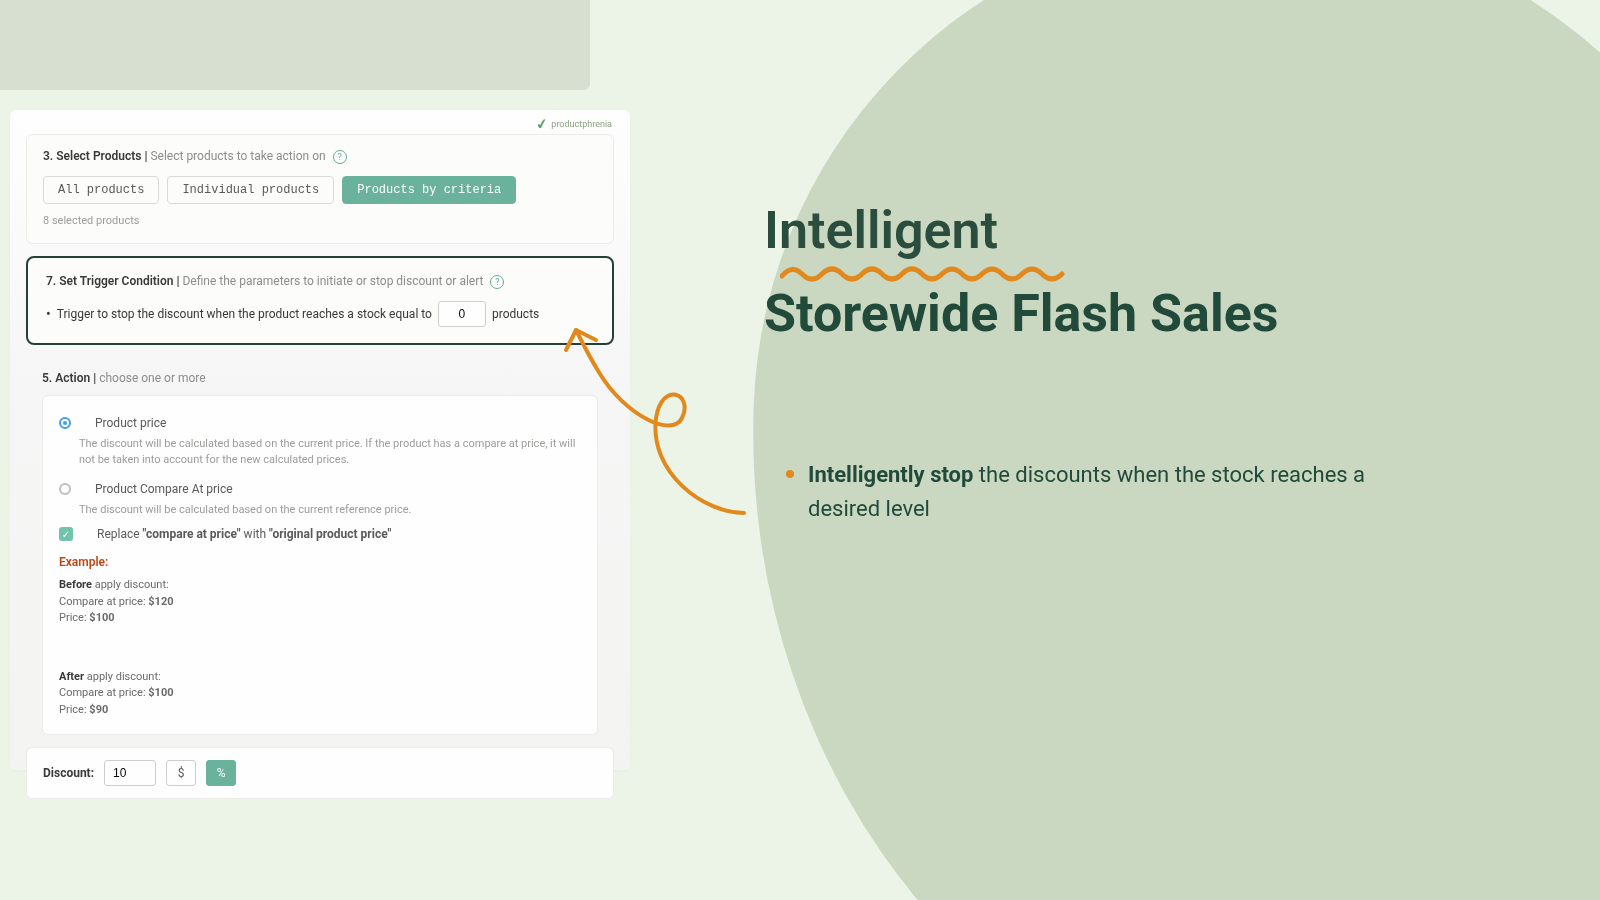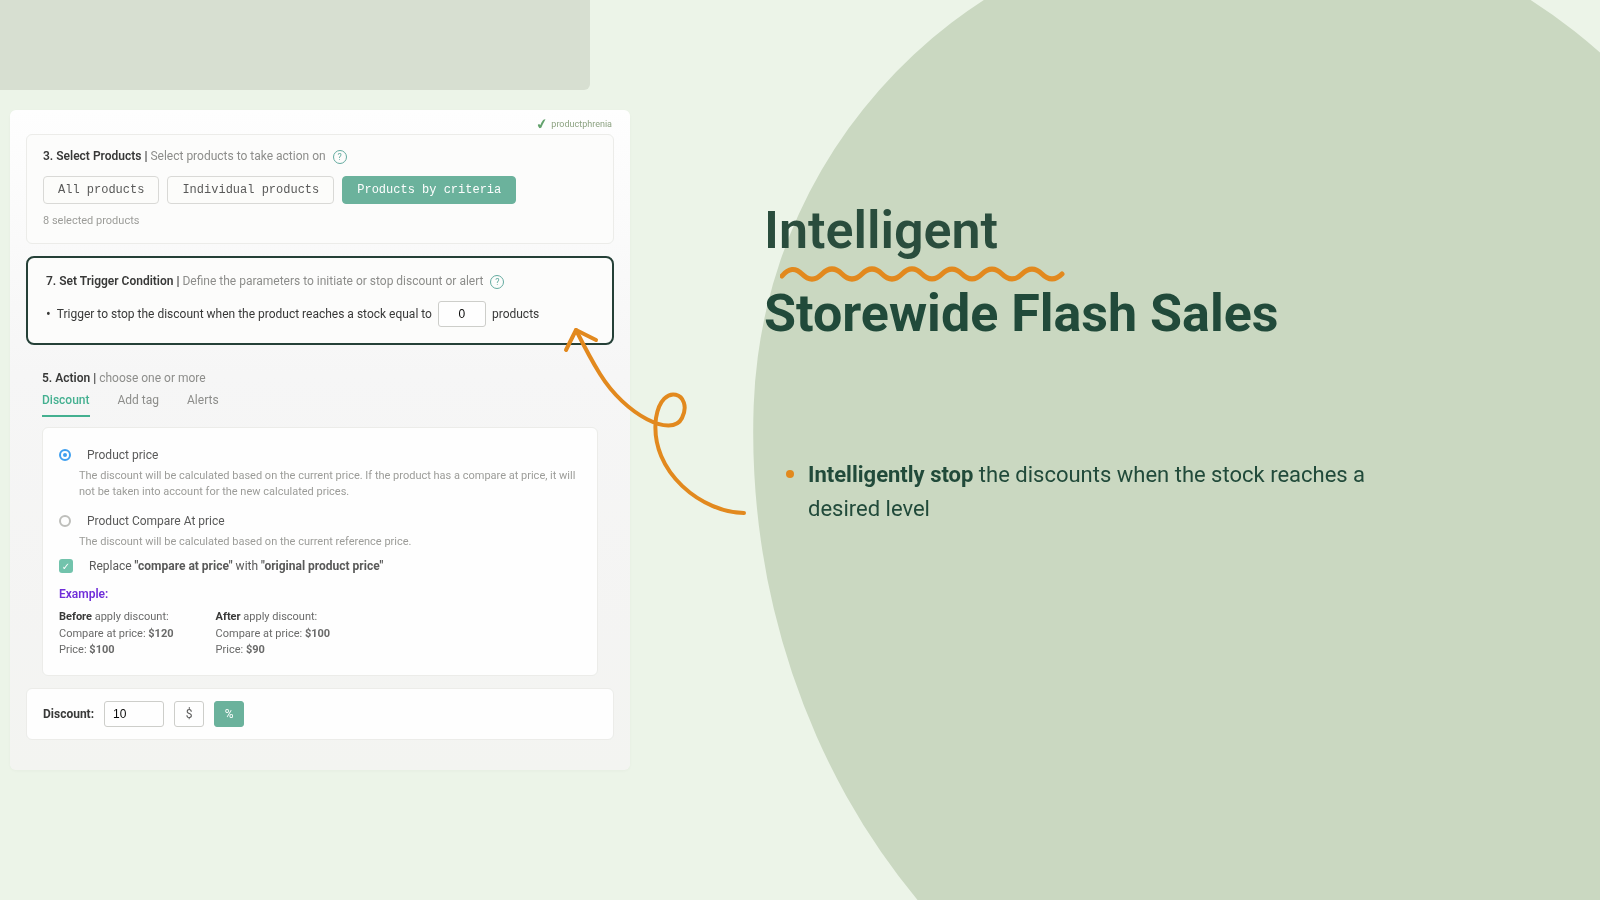--- a/index.html
+++ b/index.html
@@ -79,44 +79,44 @@
   background:#fff;
 }
 .tabs { display:flex; gap:28px; margin:8px 0 0 0; font-size:12px; color:#8a8a88; }
 .tab { padding-bottom:8px; cursor:pointer; }
 .tab.active { color:#3fae8e; border-bottom:2px solid #3fae8e; font-weight:500; }
 .strategy-card {
   margin-top:10px; background:#fff; border:1px solid #ececea;
   border-radius:6px; padding:16px; font-size:12px; color:#555;
 }
 .strategy-title { font-weight:600; color:#333; margin-bottom:12px; }
-.radio-row { display:flex; align-items:center; gap:16px; margin-top:4px; }
+.radio-row { display:flex; align-items:center; gap:24px; margin-top:4px; }
 .radio {
   width:12px; height:12px; border:2px solid #bdbdba; border-radius:50%;
   display:inline-block; position:relative;
 }
 .radio.checked { border-color:#3b9ef0; }
 .radio.checked::after {
   content:''; position:absolute; inset:2px; border-radius:50%; background:#3b9ef0;
 }
 .radio-desc { margin:6px 0 14px 20px; font-size:11px; color:#9a9a97; line-height:1.45; }
 .checkbox {
   width:14px; height:14px; border-radius:3px; display:inline-flex;
   align-items:center; justify-content:center;
 }
 .checkbox.checked { background:#6fc2ab; color:#fff; font-size:10px; }
-.example-title { font-weight:600; color:#6d28d9; margin-top:14px; }
-.example-cols { display:flex; gap:42px; margin-top:8px; font-size:11px; color:#666; line-height:1.5; }
+.example-title { font-weight:600; color:#c2410c; margin-top:14px; }
+.example-cols { display:flex; gap:42px; margin-top:8px; font-size:11px; color:#666; line-height:1.5;flex-direction:column; }
 .example-cols .hd { color:#333; }
 .discount-bar {
   margin:12px 16px 0; background:#fff; border:1px solid #ececea;
   border-radius:6px; padding:12px 16px;
   display:flex; align-items:center; gap:10px; font-size:12px; color:#333;
 }
-.discount-input { width:60px; height:26px; border:1px solid #cdcdca; border-radius:3px; text-align:left; padding:0 8px; font-size:12px; }
+.discount-input { width:52px; height:26px; border:1px solid #cdcdca; border-radius:3px; text-align:left; padding:0 8px; font-size:12px; }
 .unit-btn { width:30px; height:26px; border:1px solid #cdcdca; border-radius:3px; background:#fff; color:#555; cursor:pointer; display:flex; align-items:center; justify-content:center; font-size:12px; }
 .unit-btn.active { background:#67b09a; border-color:#67b09a; color:#fff; }
 
 
 .headline {
   position:absolute; left:764px; top:200px; z-index:3;
   color:#2a4d3d;
 }
 .headline .h1a { font-size:52px; font-weight:600; color:#2a4d3d; position:relative; display:inline-block; }
 .squiggle {
@@ -174,25 +174,20 @@
       <input class="num-input" value="0" style="">
       <span>products</span>
     </div>
   </div>
 
   <div class="panel" style="border:none; background:transparent; padding-bottom:0;">
     <div>
       <span class="panel-title">5. Action</span>
       <span class="panel-title"> | </span>
       <span class="panel-sub">choose one or more</span>
-    </div>
-    <div class="tabs">
-      <div class="tab active">Discount</div>
-      <div class="tab">Add tag</div>
-      <div class="tab">Alerts</div>
     </div>
 
     <div class="strategy-card">
 
       <div class="radio-row">
         <span class="radio checked"></span>
         <span>Product price</span>
       </div>
       <div class="radio-desc">The discount will be calculated based on the current price. If the product has a compare at price, it will not be taken into account for the new calculated prices.</div>
 

